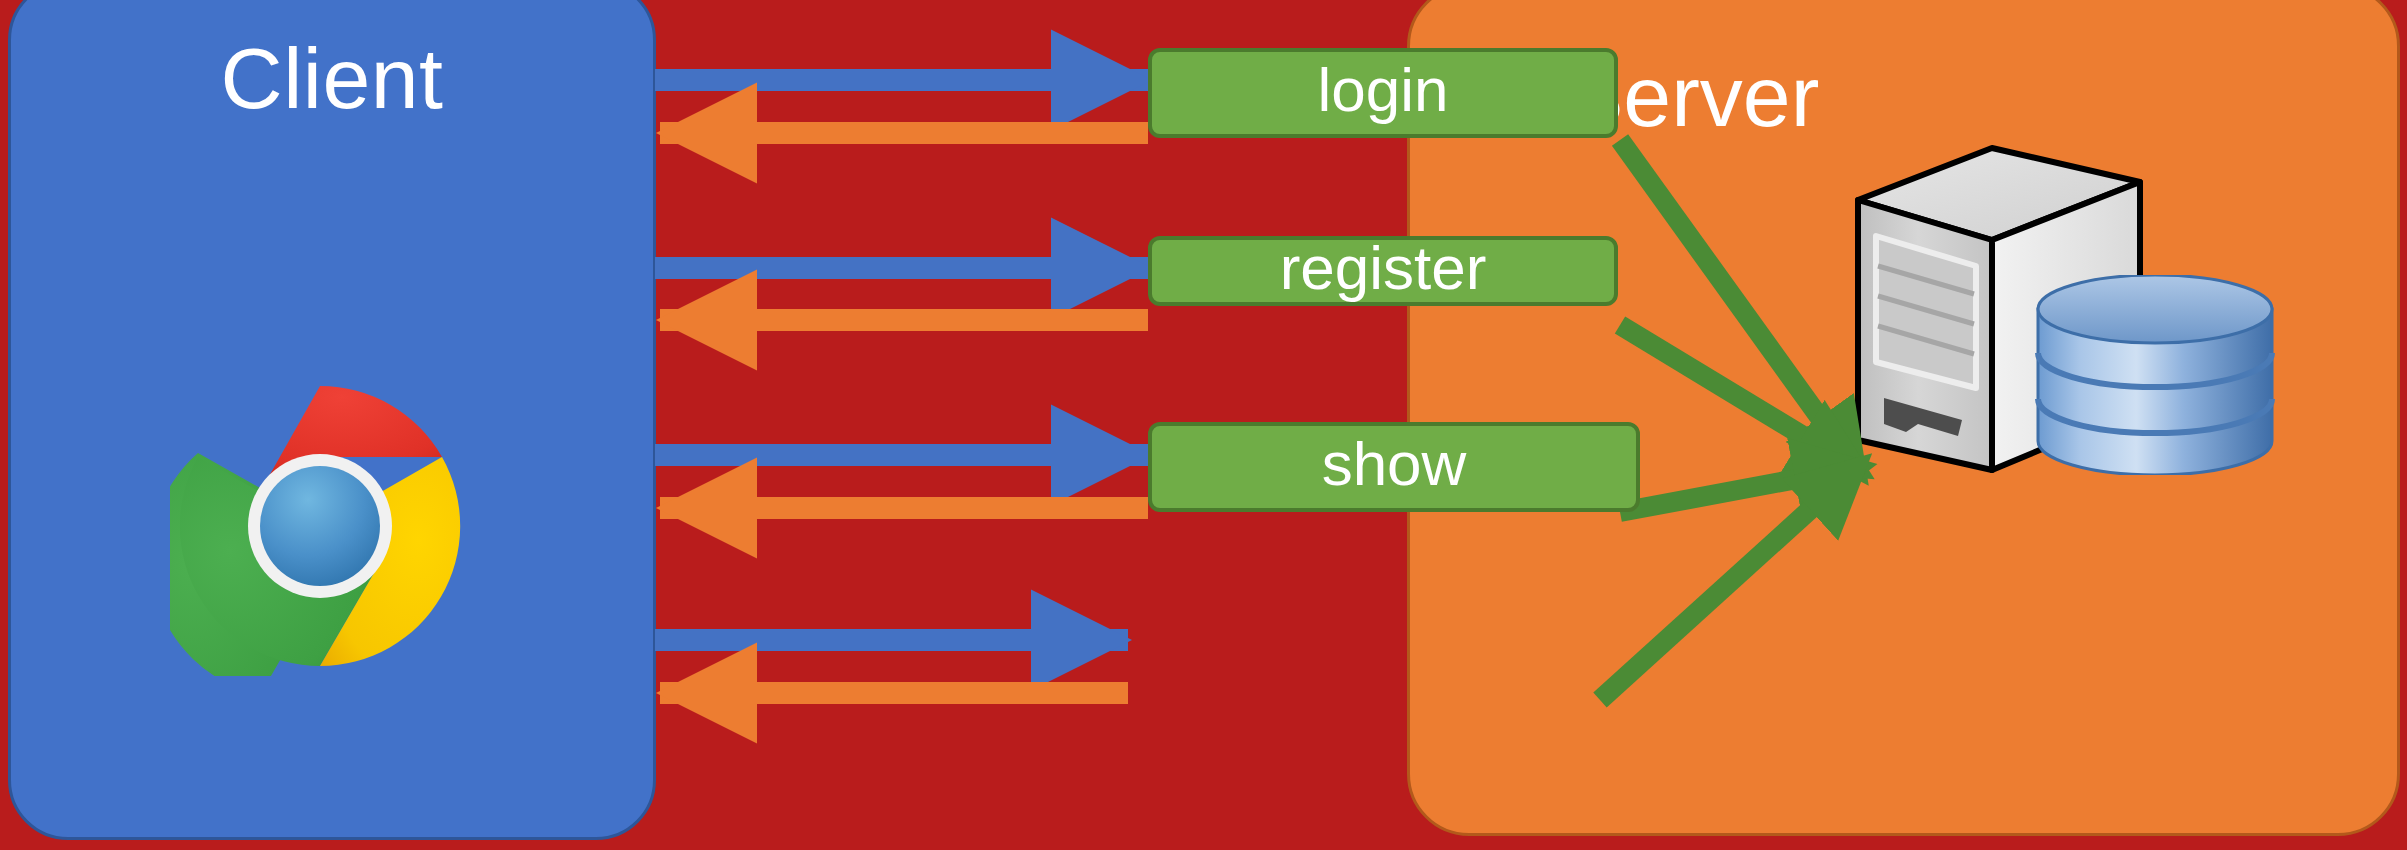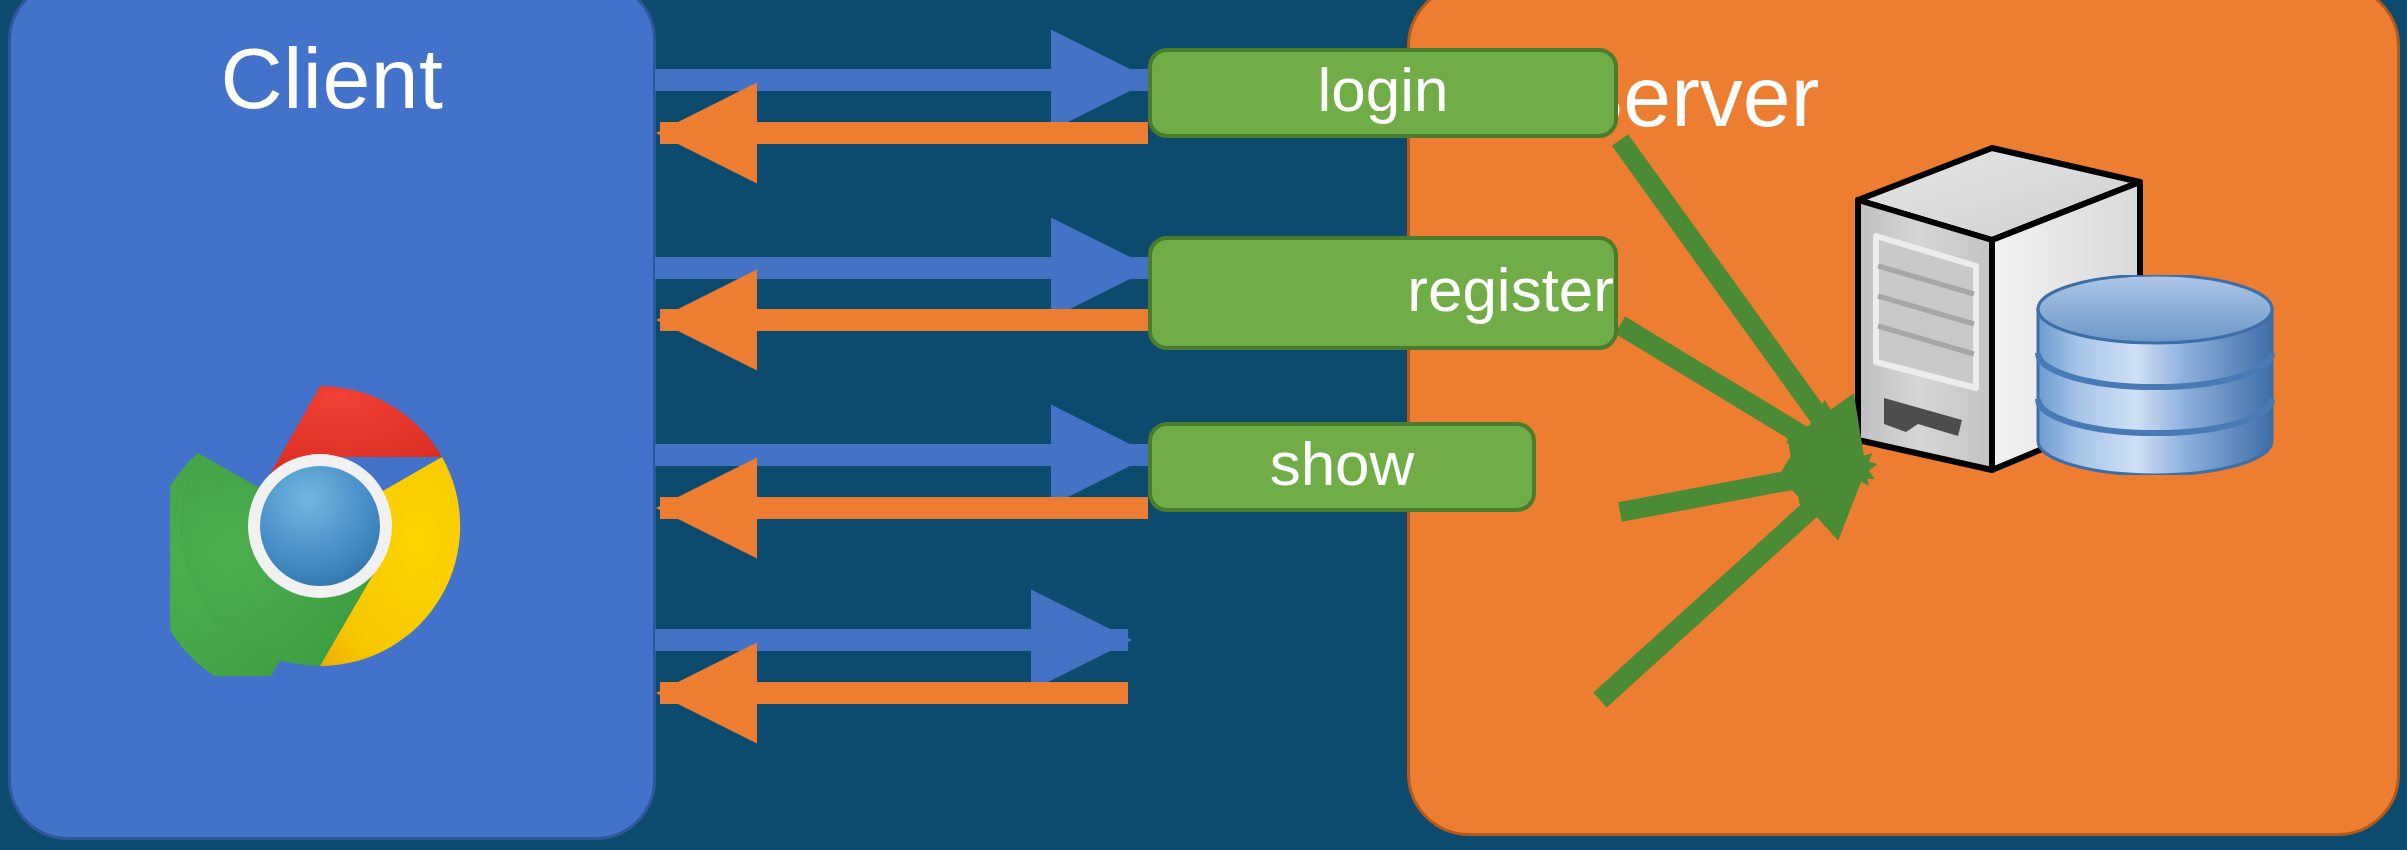--- a/index.html
+++ b/index.html
@@ -1,18 +1,18 @@
 <!DOCTYPE html>
 <html><head>
 <meta charset="utf-8">
 <style>
   html,body{margin:0;padding:0;background:#000;}
   body{width:2407px;height:850px;overflow:hidden;
        font-family:"Liberation Sans","DejaVu Sans",sans-serif;}
-  #stage{position:relative;width:2407px;height:850px;background:#0c4a6e;}
+  #stage{position:relative;width:2407px;height:850px;background:#b91c1c;}
 
   
   .client-panel{
     position:absolute;left:8px;top:-20px;width:648px;height:860px;
     background:#4272c9;border:3px solid #2e5699;
     border-radius:60px;box-sizing:border-box;
   }
   .client-title{
     position:absolute;left:0;top:52px;width:100%;
     text-align:center;color:#fff;font-size:86px;line-height:1;
@@ -37,21 +37,21 @@
   .server-icon{position:absolute;left:1840px;top:140px;width:350px;height:340px;}
   .db-icon{position:absolute;left:2030px;top:275px;width:250px;height:200px;}
 
   
   #arrows{position:absolute;left:0;top:0;width:2407px;height:850px;}
 
   
   .ep{
     position:absolute;box-sizing:border-box;
     background:#70ad47;border:4px solid #4b7b2d;
-    border-radius:19px;
+    border-radius:12px;
     display:flex;align-items:center;justify-content:center;
     color:#fff;font-size:62px;line-height:1;font-weight:400;
   }
   .ep span{display:block;transform:translateY(-3px);}
 </style>
 </head>
 <body>
 
 <div id="stage">
 
@@ -185,22 +185,22 @@
       <line x1="1620" y1="325" x2="1856" y2="468" stroke="#4b8b35" stroke-width="20" marker-end="url(#mGreen)"></line>
       <line x1="1620" y1="512" x2="1856" y2="468" stroke="#4b8b35" stroke-width="20" marker-end="url(#mGreen)"></line>
       <line x1="1600" y1="700" x2="1856" y2="468" stroke="#4b8b35" stroke-width="20" marker-end="url(#mGreen)"></line>
     </g>
   </svg>
 
   <div class="ep" style="left:1148px;top:48px;width:470px;height:90px;">
     <span>login</span>
   </div>
 
-  <div class="ep" style="left:1148px;top:236px;width:470px;height:114px;justify-content:flex-end;">
+  <div class="ep" style="left:1148px;top:236px;width:470px;height:70px;">
     <span>register</span>
   </div>
 
-  <div class="ep" style="left:1148px;top:422px;width:388px;height:90px;">
+  <div class="ep" style="left:1148px;top:422px;width:492px;height:90px;">
     <span>show</span>
   </div>
 
 
 </div>
 
 </body></html>

